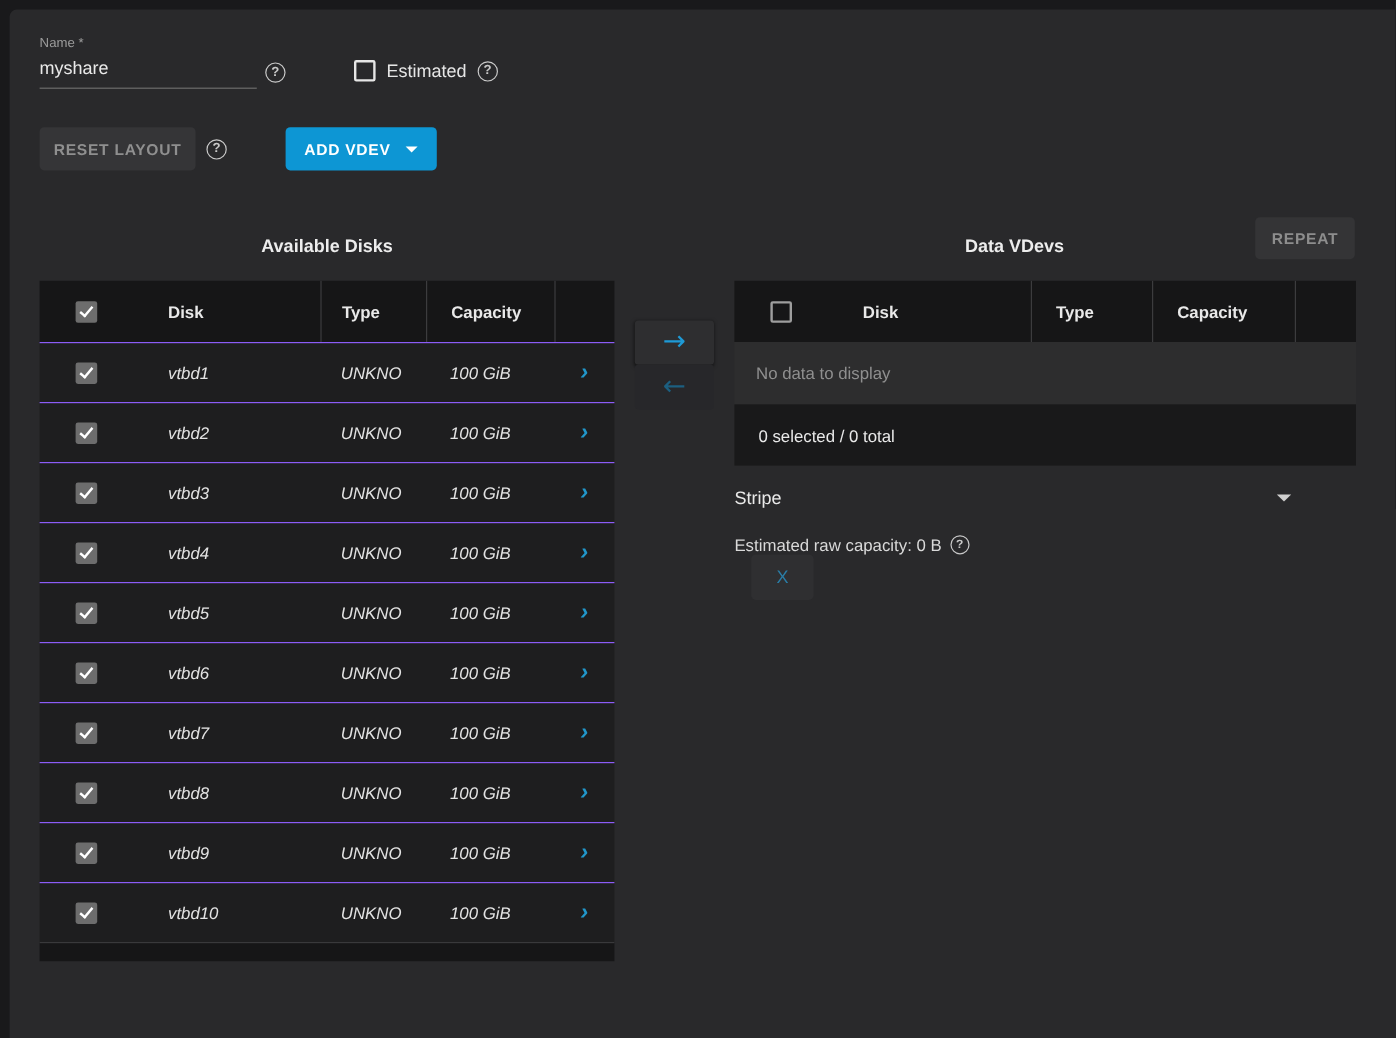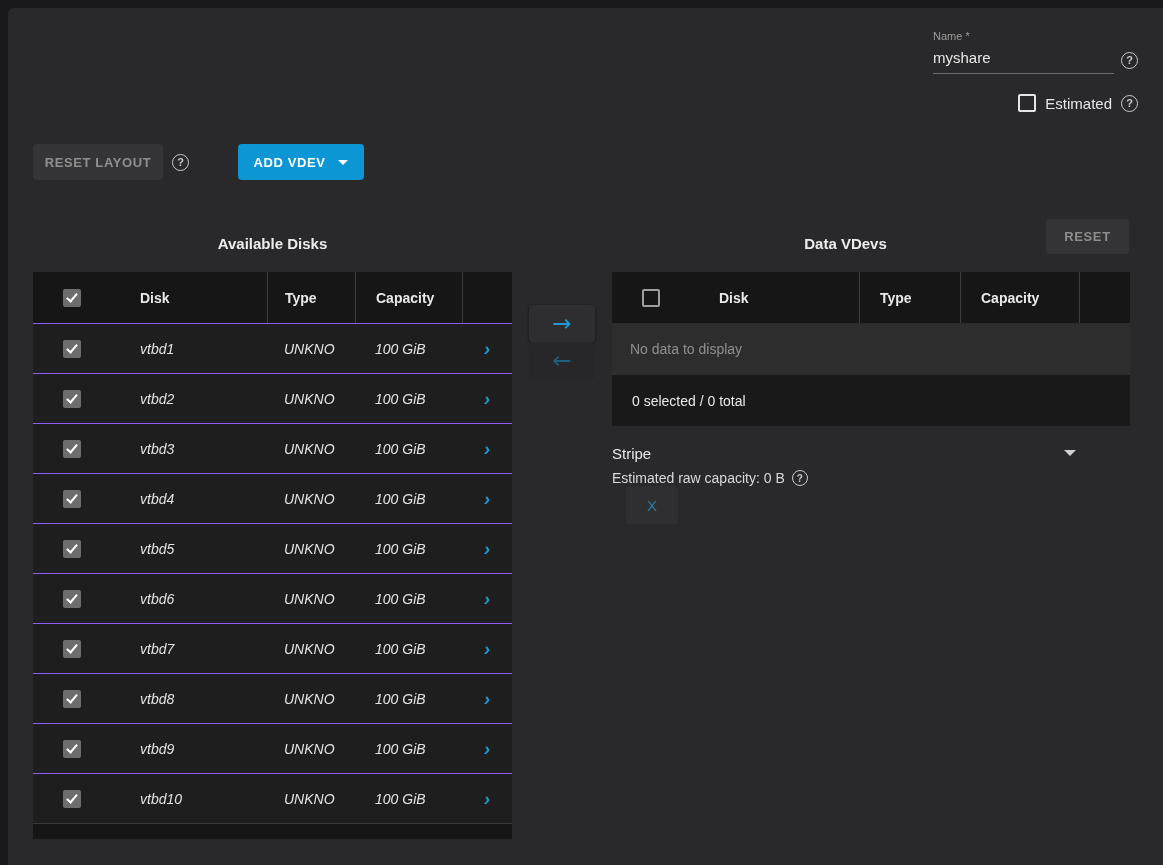--- a/index.html
+++ b/index.html
@@ -16,21 +16,21 @@
     background:#29292b; border-radius:6px 0 0 0; overflow:hidden;
   }
   .card-header {
     height:65px; background:#222224; display:flex; align-items:center;
     padding:0 25px;
   }
   .page-title { font-size:20px; font-weight:500; color:#f1f1f1; letter-spacing:.2px; }
   .card-body { padding:22px 25px 0 25px; }
 
   
-  .form-row { display:flex; align-items:flex-end;flex-direction:column; }
+  .form-row { display:flex; align-items:flex-start; }
   .name-group { width:auto; }
   .field-label { font-size:11px; color:#9c9c9c; margin-bottom:4px; }
   .input-line { display:flex; align-items:center; gap:7px; }
   .text-input {
     width:181px; background:transparent; border:none; outline:none;
     border-bottom:1px solid #6b6b6b; color:#e9e9e9; font-size:15px;
     font-family:"Liberation Sans", sans-serif; padding:3px 0 7px;
   }
   .help-icon {
     width:17px; height:17px; border:1.5px solid #c9c9c9; border-radius:50%;
@@ -108,21 +108,21 @@
   .arrow-disabled { background:#27272a; color:#1c5f80; }
 
   
   .no-data-row { height:52px; background:#2d2d2e; display:flex; align-items:center; padding-left:18px; font-size:14px; color:#8f8f8f; }
   .t-footer { height:51px; background:#19191a; display:flex; align-items:center; padding-left:20px; font-size:14px; color:#e9e9e9; }
 
   .stripe-section { display:flex; margin-top:15px; align-items:flex-start;flex-direction:column; }
   .stripe-left { width:466px; flex:none; }
   .stripe-select { display:flex; align-items:center; justify-content:space-between; font-size:15px; color:#e9e9e9; height:24px; cursor:pointer; }
   .select-caret { width:0; height:0; border-left:6px solid transparent; border-right:6px solid transparent; border-top:6px solid #cfcfcf; margin-right:2px; }
-  .est-row { margin-top:5px; display:flex; align-items:center; gap:7px; font-size:14px; color:#d9d9d9; }
+  .est-row { margin-top:19px; display:flex; align-items:center; gap:7px; font-size:14px; color:#d9d9d9; }
   .est-row .help-icon { width:16px; height:16px; font-size:10px; }
   .x-btn { width:52px; height:38px; margin-left:14px; background:#2f2f31; color:#2a7da6; font-size:15px; font-weight:500; letter-spacing:0; }
 </style>
 </head>
 <body>
 
 <div class="card">
 
 
   <div class="card-body">
@@ -296,21 +296,21 @@
           <span>→</span>
         </div>
         <div class="arrow-btn arrow-disabled">
           <span>←</span>
         </div>
       </div>
 
       <div class="right-panel">
         <div class="panel-heading">
           <span class="shift-left">Data VDevs</span>
-          <button class="btn repeat-btn">RESET</button>
+          <button class="btn repeat-btn">REPEAT</button>
         </div>
 
         <div class="t-header">
           <div class="cell rc-check">
               <span class="checkbox-empty" style="border-color:#9e9e9e"></span>
             </div>
           <div class="cell rc-disk">Disk</div>
           <div class="cell rc-type cell-sep">Type</div>
           <div class="cell rc-cap cell-sep">Capacity</div>
           <div class="cell rc-exp cell-sep"></div>

